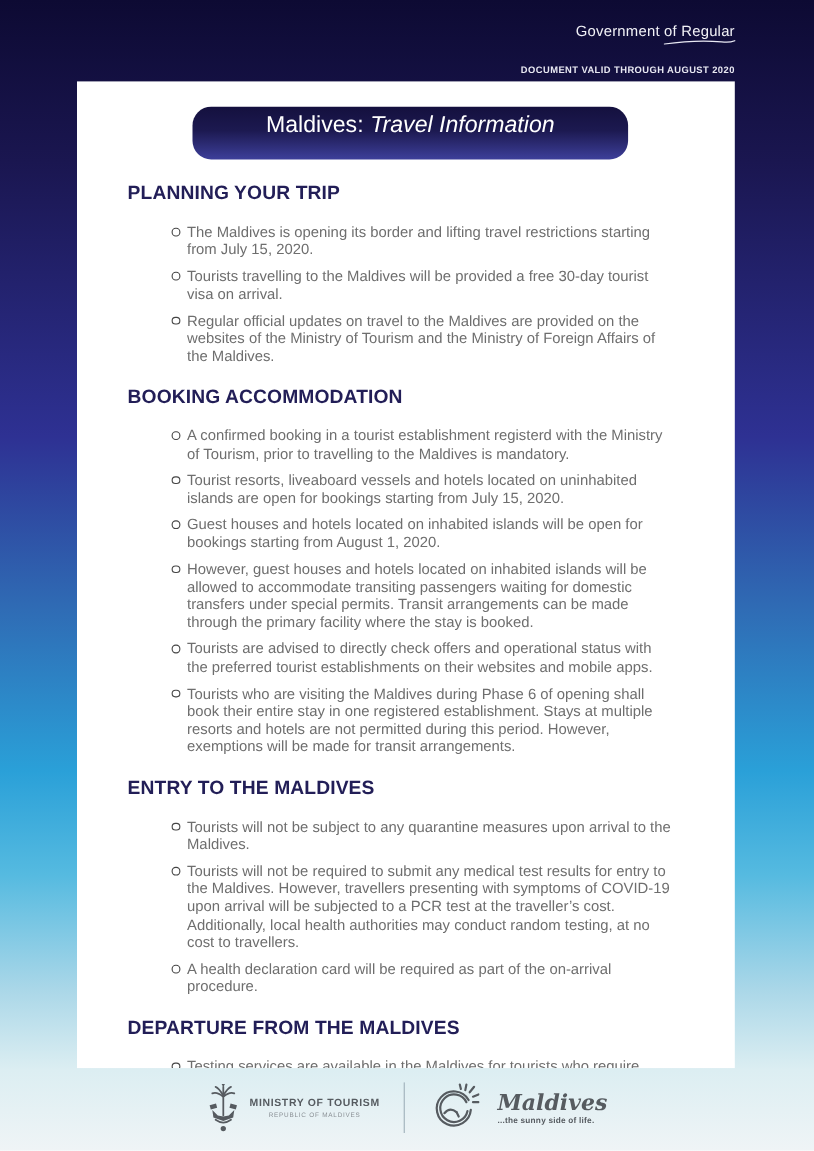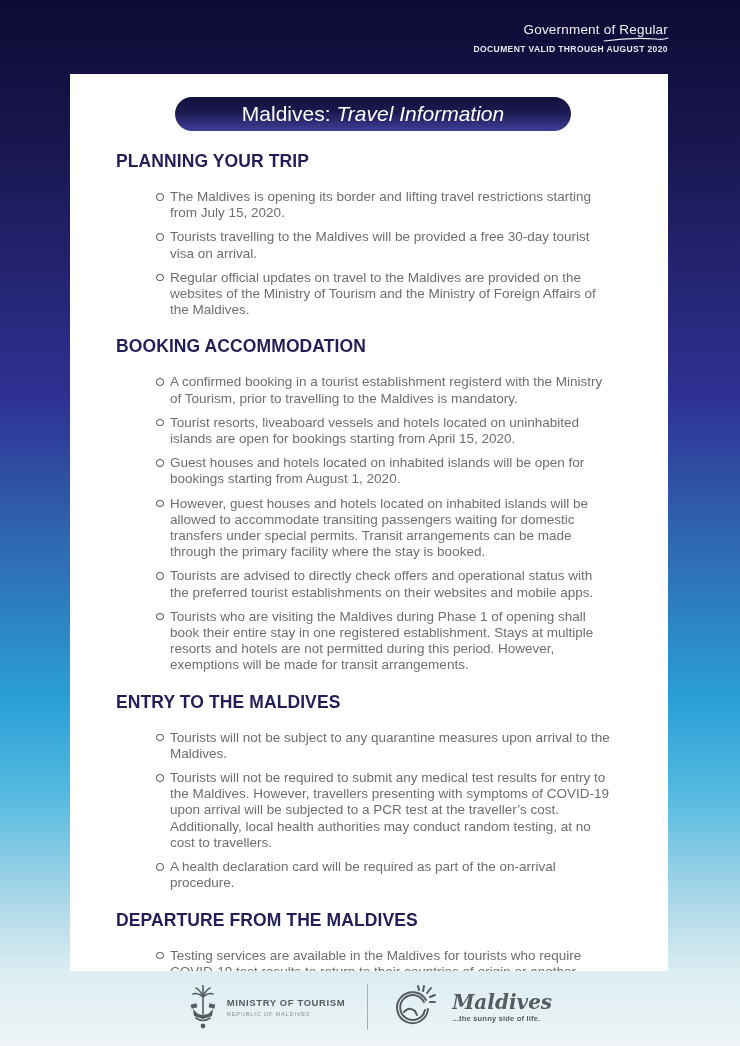--- a/index.html
+++ b/index.html
@@ -9,28 +9,28 @@
     background:linear-gradient(180deg,
       #0d0a33 0%, #1a1650 14%, #2e3193 38%,
       #2f6cb5 53%, #2aa0d8 67%, #55bae0 76%,
       #aad7e8 86%, #dceef2 93%, #eff4f6 100%);
   }
   .top-right{
     position:absolute;top:20px;right:72px;text-align:right;color:#f2f2f7;
   }
   .gov-line{position:relative;display:inline-block;font-size:13.5px;letter-spacing:0.2px;}
   .gov-swoosh{position:absolute;right:-2px;bottom:-6px;}
-  .valid-line{margin-top:6px;font-size:8.5px;font-weight:bold;letter-spacing:0.4px;color:#e8e8f2;}
+  .valid-line{margin-top:20px;font-size:8.5px;font-weight:bold;letter-spacing:0.4px;color:#e8e8f2;}
   .card{
     position:absolute;left:70px;top:74px;width:598px;height:897px;
     background:#ffffff;box-sizing:border-box;
     padding:23px 38px 0 46px;overflow:hidden;
   }
   .pill{
-    width:396px;height:34px;margin:0 auto;border-radius:17px;
+    width:396px;height:48px;margin:0 auto;border-radius:17px;
     background:linear-gradient(180deg,#14103e 0%,#1c1950 45%,#3d3f9a 100%);
     color:#ffffff;text-align:center;line-height:34px;font-size:21px;
   }
   .pill .t-prefix{margin-right:6px;}
   .pill .t-italic{font-style:italic;}
   .section-heading{
     font-size:17.5px;line-height:20px;font-weight:600;color:#221e57;
     margin:12px 0 7px 0;letter-spacing:0.1px;
   }
   .section-heading.first{margin-top:20px;}
@@ -40,21 +40,21 @@
     font-size:13.5px;line-height:16.2px;color:#6e6e6e;
   }
   ul.bullets li::before{
     content:"";position:absolute;left:0;top:4px;width:5.5px;height:5.5px;
     border:1.6px solid #454545;border-radius:50%;background:transparent;
   }
   .footer{
     position:absolute;top:984px;left:0;width:100%;
     display:flex;justify-content:center;align-items:center;gap:22px;
   }
-  .ministry{display:flex;align-items:center;gap:9px;}
+  .ministry{display:flex;align-items:center;gap:9px;text-align:center;}
   .ministry-text .m-name{font-size:9.5px;font-weight:bold;letter-spacing:0.6px;color:#565b60;}
   .ministry-text .m-sub{font-size:5.8px;letter-spacing:0.7px;color:#8b9196;margin-top:3px;}
   .footer-divider{width:1px;height:46px;background:#9fb0ba;}
   .brand{display:flex;align-items:center;gap:16px;}
   .brand-text{display:flex;flex-direction:column;align-items:flex-start;}
   .brand-name{
     font-family:"DejaVu Serif",serif;font-style:italic;font-weight:bold;
     font-size:20px;color:#565b60;line-height:20px;
   }
   .brand-tagline{font-size:7.5px;font-weight:bold;color:#565b60;margin-top:2px;letter-spacing:0.2px;text-align:right;}
@@ -82,25 +82,25 @@
   <div class="section-heading first">PLANNING YOUR TRIP</div>
   <ul class="bullets">
     <li>The Maldives is opening its border and lifting travel restrictions starting from July 15, 2020.</li>
     <li>Tourists travelling to the Maldives will be provided a free 30-day tourist visa on arrival.</li>
     <li>Regular official updates on travel to the Maldives are provided on the websites of the Ministry of Tourism and the Ministry of Foreign Affairs of the Maldives.</li>
   </ul>
 
   <div class="section-heading">BOOKING ACCOMMODATION</div>
   <ul class="bullets">
     <li>A confirmed booking in a tourist establishment registerd with the Ministry of Tourism, prior to travelling to the Maldives is mandatory.</li>
-    <li>Tourist resorts, liveaboard vessels and hotels located on uninhabited islands are open for bookings starting from April 15, 2020.</li>
+    <li>Tourist resorts, liveaboard vessels and hotels located on uninhabited islands are open for bookings starting from July 15, 2020.</li>
     <li>Guest houses and hotels located on inhabited islands will be open for bookings starting from August 1, 2020.</li>
     <li>However, guest houses and hotels located on inhabited islands will be allowed to accommodate transiting passengers waiting for domestic transfers under special permits. Transit arrangements can be made through the primary facility where the stay is booked.</li>
     <li>Tourists are advised to directly check offers and operational status with the preferred tourist establishments on their websites and mobile apps.</li>
-    <li>Tourists who are visiting the Maldives during Phase 1 of opening shall book their entire stay in one registered establishment. Stays at multiple resorts and hotels are not permitted during this period. However, exemptions will be made for transit arrangements.</li>
+    <li>Tourists who are visiting the Maldives during Phase 6 of opening shall book their entire stay in one registered establishment. Stays at multiple resorts and hotels are not permitted during this period. However, exemptions will be made for transit arrangements.</li>
   </ul>
 
   <div class="section-heading">ENTRY TO THE MALDIVES</div>
   <ul class="bullets">
     <li>Tourists will not be subject to any quarantine measures upon arrival to the Maldives.</li>
     <li>Tourists will not be required to submit any medical test results for entry to the Maldives. However, travellers presenting with symptoms of COVID-19 upon arrival will be subjected to a PCR test at the traveller’s cost. Additionally, local health authorities may conduct random testing, at no cost to travellers.</li>
     <li>A health declaration card will be required as part of the on-arrival procedure.</li>
   </ul>
 
   <div class="section-heading">DEPARTURE FROM THE MALDIVES</div>

